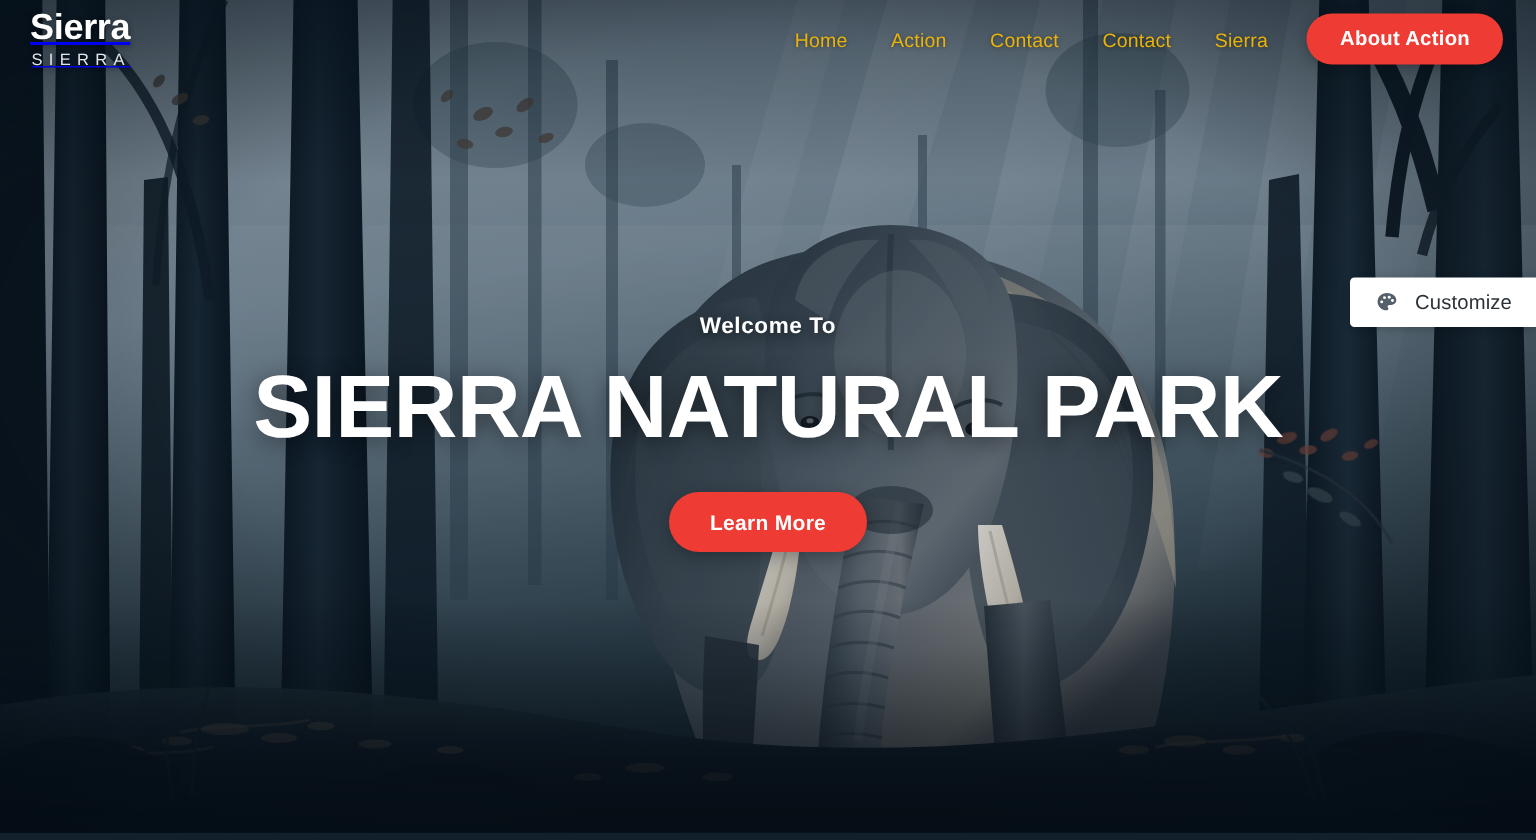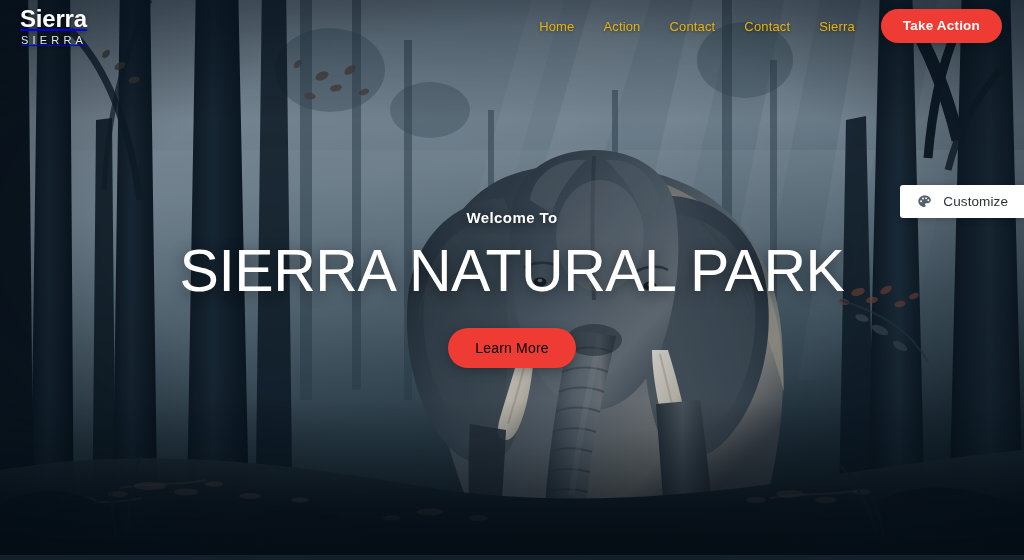--- a/index.html
+++ b/index.html
@@ -69,30 +69,30 @@
     padding-top:22px;
   }
   .hero > * { pointer-events:auto; }
   .hero-eyebrow {
     font-size:15px; font-weight:bold; color:#ffffff;
     letter-spacing:.4px;
     text-shadow:0 2px 8px rgba(0,0,0,.55);
     margin-bottom:16px;
   }
   .hero-title {
-    font-size:59px; font-weight:normal; color:#ffffff;
+    font-size:59px; font-weight:bold; color:#ffffff;
     letter-spacing:-0.5px; line-height:1;
     text-shadow:0 3px 14px rgba(0,0,0,.5);
     white-space:nowrap;
     margin-bottom:27px;
   }
   .btn-hero {
-    background:#ee3b33; color:#000000;
+    background:#ee3b33; color:#ffffff;
     border:none; border-radius:22px;
-    font-size:14px; font-weight:normal;
+    font-size:14px; font-weight:bold;
     padding:0 27px; height:40px; line-height:40px;
     cursor:pointer; letter-spacing:.2px;
     box-shadow:0 3px 12px rgba(0,0,0,.3);
   }
 
   
   .customize-panel {
     position:absolute; right:0; top:185px;
     height:33px;
     display:flex; align-items:center; gap:11px;
@@ -466,21 +466,21 @@
     <div class="nav-spacer"></div>
 
     <nav class="main-nav">
       <a class="nav-link" href="#">Home</a>
       <a class="nav-link" href="#">Action</a>
       <a class="nav-link" href="#">Contact</a>
       <a class="nav-link" href="#">Contact</a>
       <a class="nav-link" href="#">Sierra</a>
     </nav>
 
-    <button class="btn-cta">Take Action</button>
+    <button class="btn-cta">About Action</button>
   </header>
 
   <section class="hero">
     <div class="hero-eyebrow">Welcome To</div>
     <h1 class="hero-title">SIERRA NATURAL PARK</h1>
     <button class="btn-hero">Learn More</button>
   </section>
 
   <div class="customize-panel">
     <span class="palette-icon-wrap">

